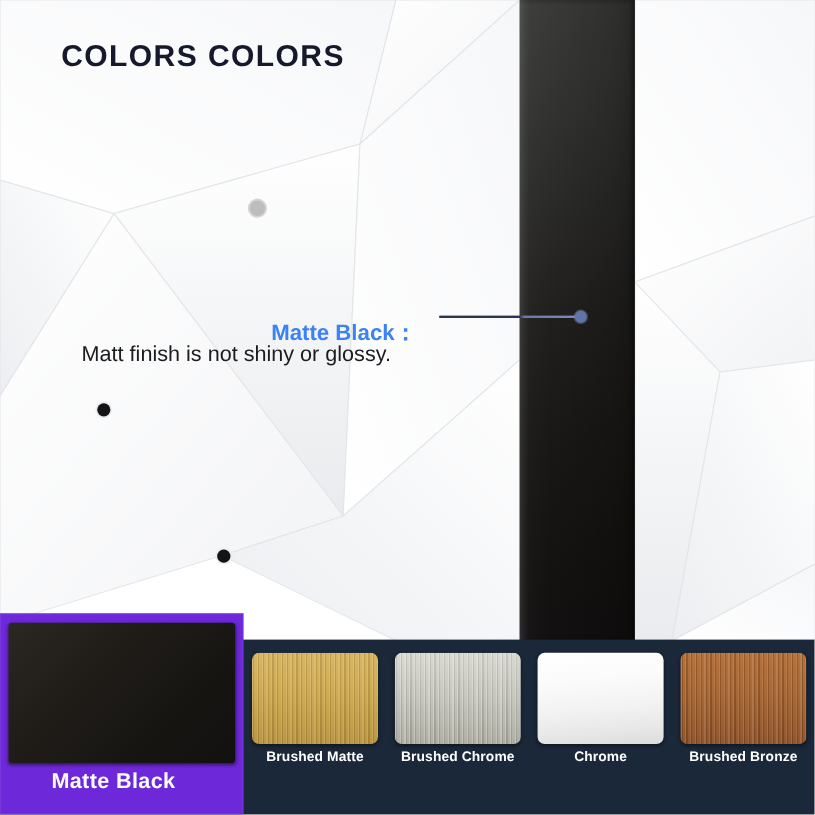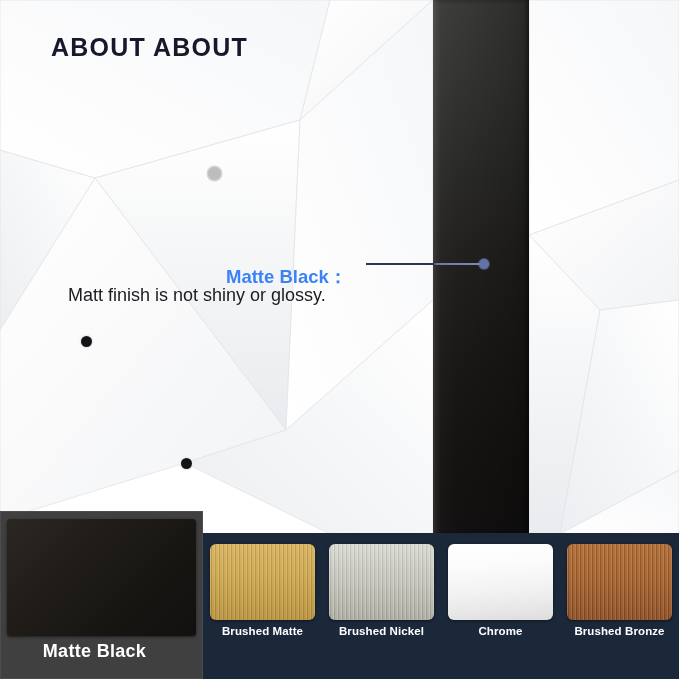--- a/index.html
+++ b/index.html
@@ -143,21 +143,21 @@
     background: #1b2839;
   }
 
   
   .featured-tile {
     position: absolute;
     left: 0;
     top: 511px;
     width: 203px;
     height: 168px;
-    background: #404040;
+    background: #6d28d9;
     box-shadow: inset 0 0 0 1px rgba(255,255,255,0.07);
   }
   .featured-swatch {
     position: absolute;
     left: 7px;
     top: 8px;
     width: 189px;
     height: 117px;
     border-radius: 3px;
     background: linear-gradient(135deg, #2b2722 0%, #201d19 35%, #171512 70%, #131110 100%);
@@ -278,21 +278,21 @@
       <polygon points="529,0 679,0 679,180 529,235" fill="url(#gD)"></polygon>
       <polygon points="529,235 679,180 679,300 600,310" fill="url(#gA)"></polygon>
       <polygon points="529,235 600,310 560,534 529,534" fill="url(#gC)"></polygon>
       <polygon points="600,310 679,300 679,470 560,534" fill="url(#gB)"></polygon>
       <polygon points="560,534 679,470 679,534" fill="url(#gD)"></polygon>
     </g>
   </svg>
 
   <div class="product-strip"></div>
 
-  <div class="page-title">ABOUT ABOUT</div>
+  <div class="page-title">COLORS COLORS</div>
 
   <div class="callout-title">Matte Black：</div>
   <div class="callout-desc">Matt finish is not shiny or glossy.</div>
   <div class="leader-line"></div>
   <div class="leader-dot"></div>
 
   <div class="dot dot-gray"></div>
   <div class="dot dot-dark-a"></div>
   <div class="dot dot-dark-b"></div>
 
@@ -305,21 +305,21 @@
 
   <div class="swatch-row">
 
     <div class="swatch-tile" style="left:0px;">
       <div class="swatch-chip tex-gold"></div>
       <div class="swatch-name">Brushed Matte</div>
     </div>
 
     <div class="swatch-tile" style="left:119px;">
       <div class="swatch-chip tex-nickel"></div>
-      <div class="swatch-name">Brushed Nickel</div>
+      <div class="swatch-name">Brushed Chrome</div>
     </div>
 
     <div class="swatch-tile" style="left:357px;">
       <div class="swatch-chip tex-bronze"></div>
       <div class="swatch-name">Brushed Bronze</div>
     </div>
 
     <div class="swatch-tile" style="left:238px;">
       <div class="swatch-chip tex-chrome"></div>
       <div class="swatch-name">Chrome</div>

